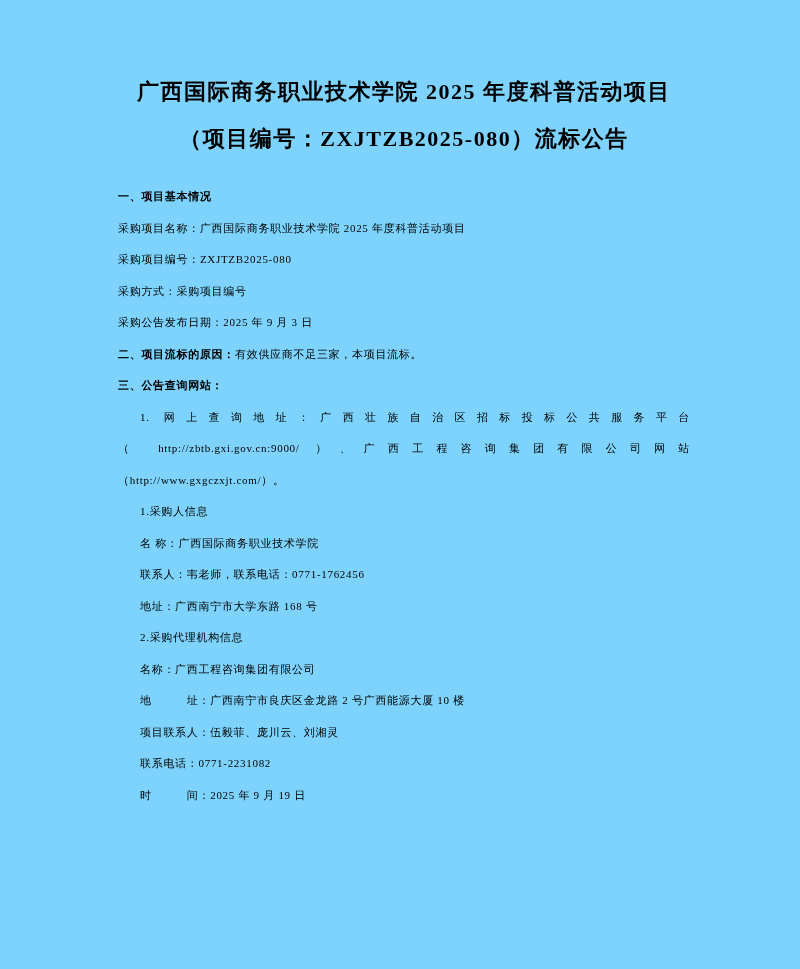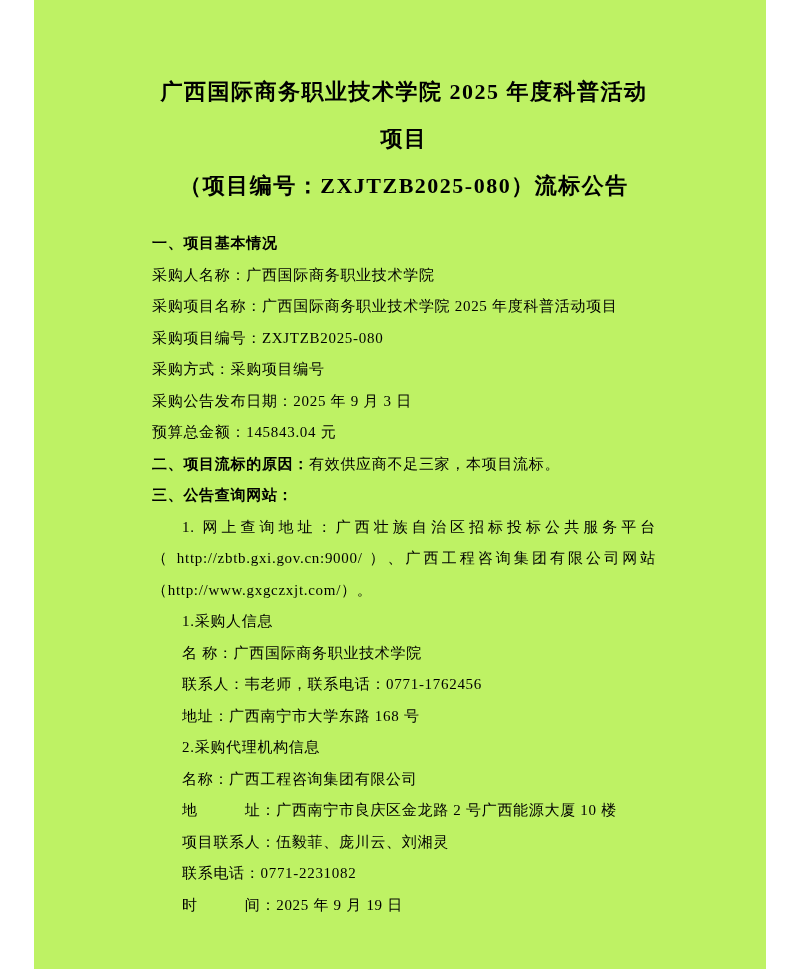--- a/index.html
+++ b/index.html
@@ -2,41 +2,41 @@
 <html><head>
 <meta charset="utf-8">
 <style>
   html, body {
     margin: 0;
     padding: 0;
     background: #ffffff;
   }
   .page {
     position: relative;
-    width: 732px;
+    width: 800px;
     height: 969px;
     margin: 0 auto;
-    background: #bef264;
+    background: #7dd3fc;
     color: #000000;
     box-sizing: border-box;
     padding: 68px 110px 0 118px;
     font-family: "Liberation Serif", "DejaVu Serif", serif;
     overflow: hidden;
   }
   .doc-title {
     margin: 0 0 19px 0;
     font-size: 22px;
     font-weight: bold;
     text-align: center;
     line-height: 47px;
     letter-spacing: 1.5px;
   }
   .doc-body p {
     margin: 0;
-    font-size: 15px;
+    font-size: 11px;
     line-height: 31.5px;
     letter-spacing: 0.7px;
     white-space: pre-wrap;
   }
   .bold { font-weight: bold; }
   .indent { text-indent: 2em; font-family: Liberation Serif, serif; }
   .justify {
     text-align: justify;
     text-align-last: justify;
   }
@@ -47,26 +47,24 @@
 <div class="page">
 
   <h1 class="doc-title">
     <div>广西国际商务职业技术学院 2025 年度科普活动项目</div>
     <div>（项目编号：ZXJTZB2025-080）流标公告</div>
   </h1>
 
   <div class="doc-body">
 
     <p class="bold">一、项目基本情况</p>
-    <p>采购人名称：广西国际商务职业技术学院</p>
     <p>采购项目名称：广西国际商务职业技术学院 2025 年度科普活动项目</p>
     <p>采购项目编号：ZXJTZB2025-080</p>
     <p>采购方式：采购项目编号</p>
     <p>采购公告发布日期：2025 年 9 月 3 日</p>
-    <p>预算总金额：145843.04 元</p>
 
     <p><span class="bold">二、项目流标的原因：</span><span>有效供应商不足三家，本项目流标。</span></p>
 
     <p class="bold">三、公告查询网站：</p>
     <p class="indent justify">1. 网上查询地址：广西壮族自治区招标投标公共服务平台</p>
     <p class="justify">（ http://zbtb.gxi.gov.cn:9000/ ）、广西工程咨询集团有限公司网站</p>
     <p>（http://www.gxgczxjt.com/）。</p>
 
 
     <p class="indent">1.采购人信息</p>

